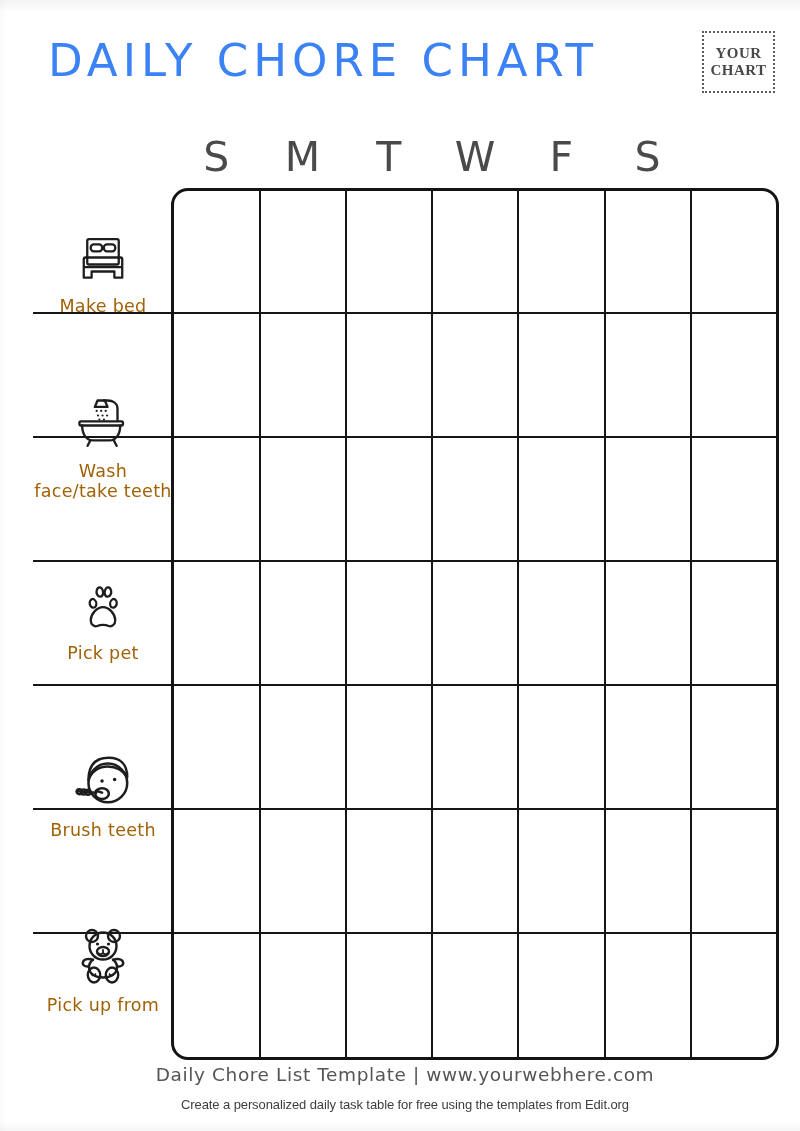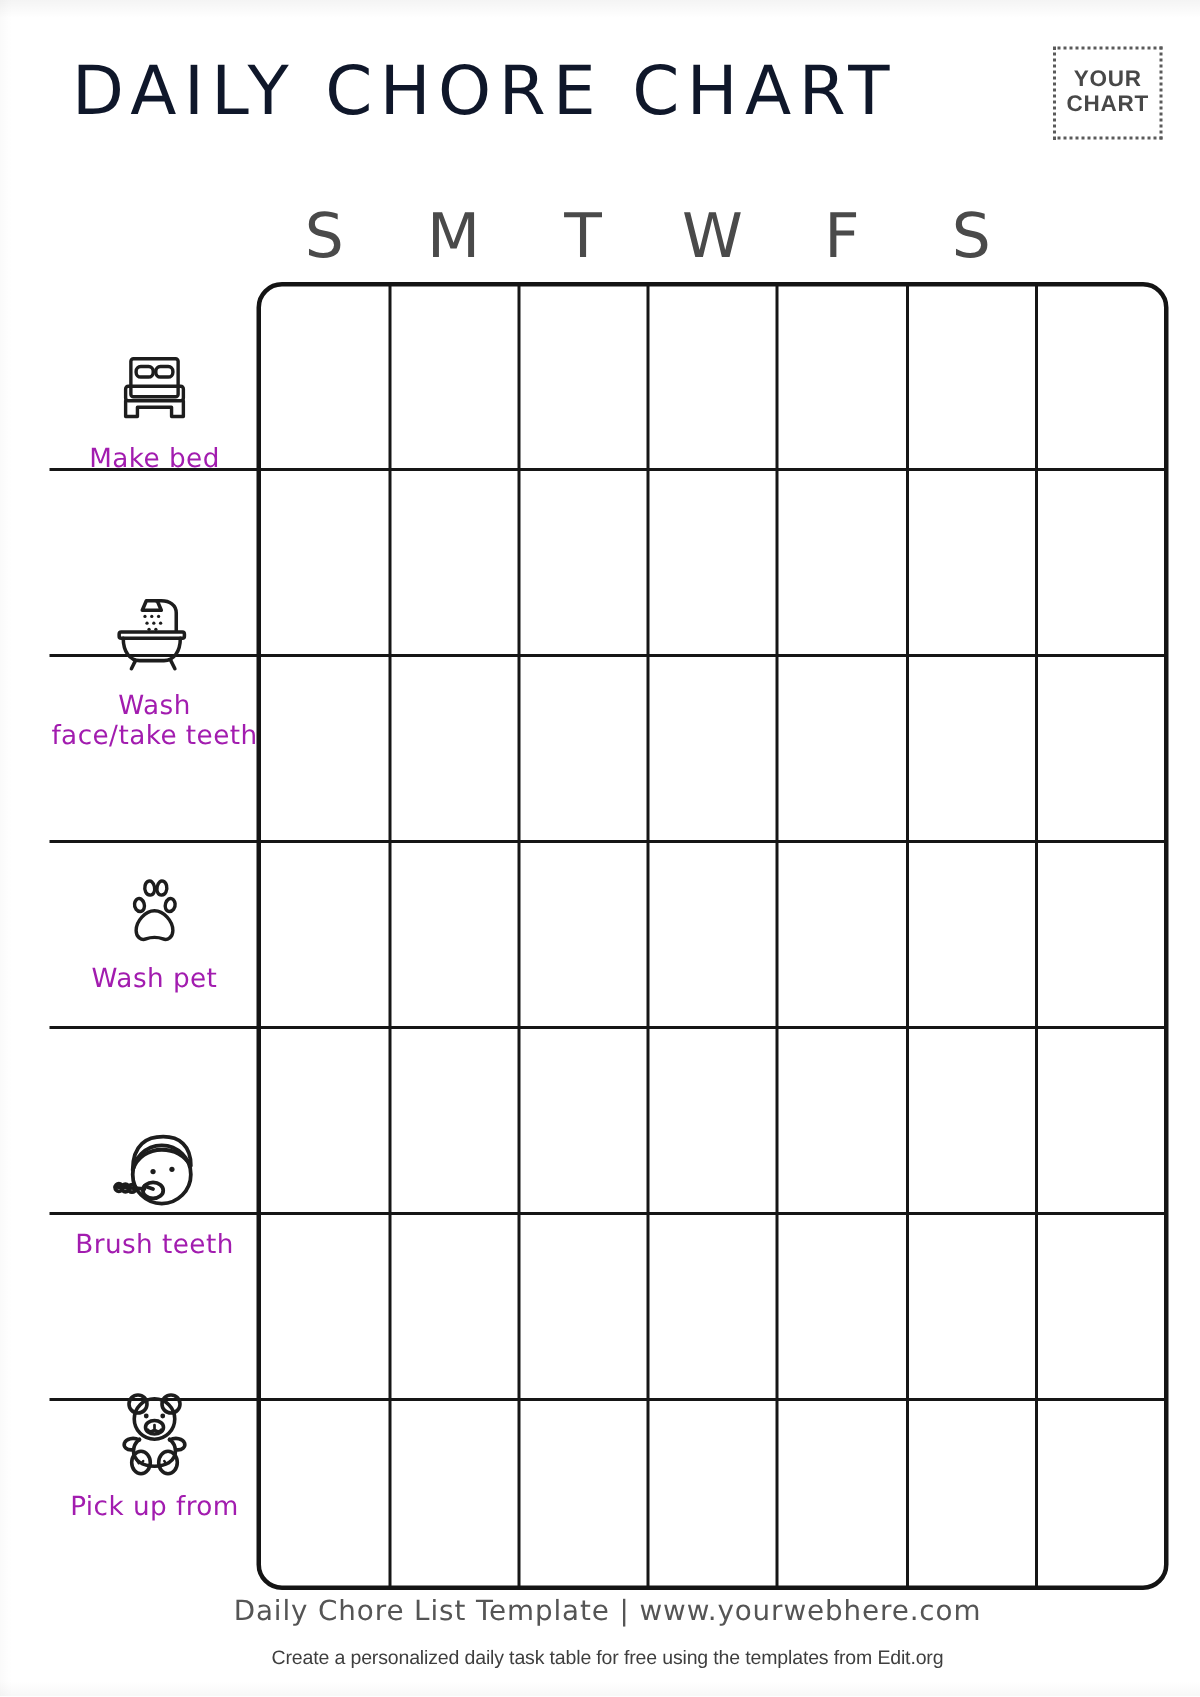--- a/index.html
+++ b/index.html
@@ -12,28 +12,28 @@
     content:"";position:absolute;inset:0;pointer-events:none;
     background:
       linear-gradient(180deg,rgba(0,0,0,.045),rgba(0,0,0,0) 12px),
       linear-gradient(0deg,rgba(0,0,0,.03),rgba(0,0,0,0) 10px),
       linear-gradient(90deg,rgba(0,0,0,.02),rgba(0,0,0,0) 8px);
   }
 
   
   .title{
     position:absolute;left:48px;top:34px;
-    font-size:45px;letter-spacing:5px;color:#0f172a;
+    font-size:45px;letter-spacing:5px;color:#3b82f6;
     font-weight:500;white-space:nowrap;
   }
   .logo-box{
     position:absolute;left:702px;top:31px;width:73px;height:62px;
     border:2px dotted #5a5a5a;box-sizing:border-box;
     display:flex;flex-direction:column;align-items:center;justify-content:center;
-    color:#484848;font-family:Liberation Sans, sans-serif;
+    color:#484848;font-family:Liberation Serif, serif;
     font-weight:bold;font-size:15px;line-height:1.12;letter-spacing:.5px;
   }
 
   
   .days{
     position:absolute;left:173px;top:122px;width:604px;height:60px;
     display:grid;grid-template-columns:repeat(7,1fr);
   }
   .day{
     display:flex;align-items:flex-end;justify-content:center;
@@ -58,21 +58,21 @@
   .chores{
     position:absolute;left:33px;top:190px;width:140px;height:868px;
     display:flex;flex-direction:column;
   }
   .chore-row{
     flex:1 1 0;display:flex;flex-direction:column;
     align-items:center;justify-content:center;gap:7px;
     padding-bottom:4px;box-sizing:border-box;
   }
   .chore-label{
-    font-size:17.5px;color:#a21caf;text-align:center;line-height:1.15;
+    font-size:17.5px;color:#a16207;text-align:center;line-height:1.15;
     white-space:pre-line;letter-spacing:.3px;
   }
   .icon{display:block;color:#1d1d1d;}
   .icon svg{display:block;}
 
   
   .footer-line1{
     position:absolute;left:0;top:1064px;width:810px;text-align:center;
     font-size:18.5px;color:#555;letter-spacing:.6px;
   }
@@ -211,21 +211,21 @@
     <div class="chore-row">
       <span class="icon">
         <svg width="56" height="56" viewBox="0 0 64 64" fill="none" stroke="currentColor" stroke-width="2.6" stroke-linecap="round" stroke-linejoin="round">
           <path d="M32 31 c-7 0 -14 8 -14 15 c0 5 4 8 7.5 6.5 c2 -.8 4 -1.2 6.5 -1.2 c2.5 0 4.5 .4 6.5 1.2 C42 54 46 51 46 46 c0 -7 -7 -15 -14 -15 z"></path>
           <path d="M19 22 c-2.5 1.5 -3 5.5 -1 8 c2 2.4 5 2 6 -.5 c1 -2.6 -.2 -6 -2.3 -7.4 c-.9 -.6 -1.8 -.6 -2.7 -.1 z"></path>
           <path d="M27.5 8.5 c-2.7 1 -3.7 5 -2.2 8.2 c1.5 3 4.8 3.2 6.2 .6 c1.4 -2.7 .4 -6.6 -1.6 -8.3 c-.8 -.7 -1.6 -.8 -2.4 -.5 z"></path>
           <path d="M38.5 8.5 c2.7 1 3.7 5 2.2 8.2 c-1.5 3 -4.8 3.2 -6.2 .6 c-1.4 -2.7 -.4 -6.6 1.6 -8.3 c.8 -.7 1.6 -.8 2.4 -.5 z"></path>
           <path d="M45.5 22 c2.5 1.5 3 5.5 1 8 c-2 2.4 -5 2 -6 -.5 c-1 -2.6 .2 -6 2.3 -7.4 c.9 -.6 1.8 -.6 2.7 -.1 z"></path>
         </svg>
       </span>
-      <span class="chore-label">Wash pet</span>
+      <span class="chore-label">Pick pet</span>
     </div>
 
     <div class="chore-row">
       <span class="icon">
         <svg width="64" height="62" viewBox="0 0 64 64" fill="none" stroke="currentColor" stroke-width="2.6" stroke-linecap="round" stroke-linejoin="round">
           <circle cx="37" cy="33" r="20"></circle>
           <path d="M17 30 C17 12 27 7 38 7 C49 7 57 13 57 27 C52 19 45 16 37 16 C28 16 20 21 17 30 Z"></path>
           <g fill="currentColor" stroke="none">
               <circle cx="31" cy="31" r="1.8"></circle>
               <circle cx="44" cy="29.5" r="1.8"></circle>

